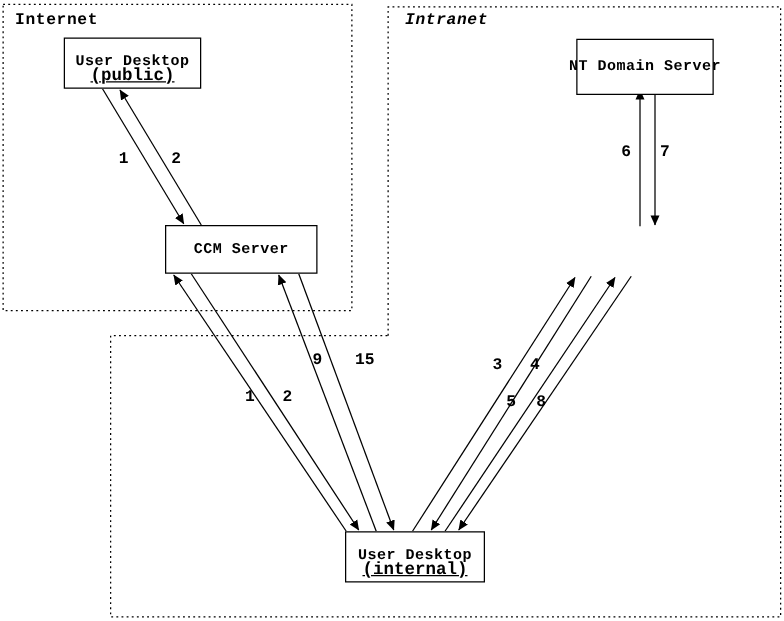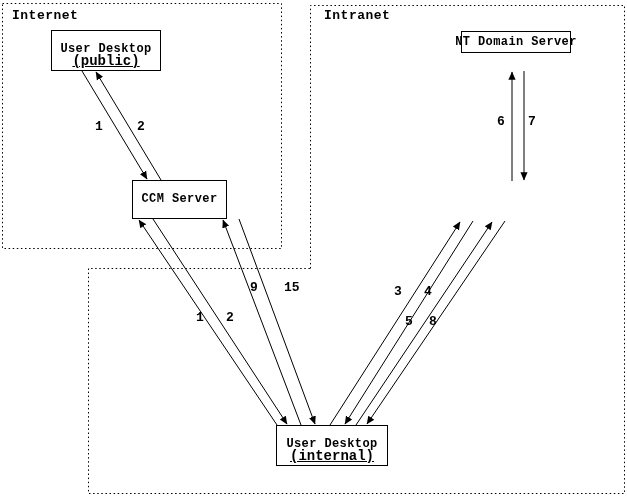--- a/index.html
+++ b/index.html
@@ -14,24 +14,24 @@
     display:flex;flex-direction:column;align-items:center;justify-content:flex-end;
     padding-bottom:3px;box-sizing:border-box;z-index:2;
   }
   .node.single{justify-content:center;padding-bottom:0;}
   .node-title{font-size:12px;line-height:13px;white-space:nowrap;letter-spacing:0.4px;}
   .node-sub{font-size:14px;line-height:11px;white-space:nowrap;text-decoration:underline;}
   .zone-label{position:absolute;font-size:13px;line-height:14px;letter-spacing:0.5px;z-index:1;}
   .num{position:absolute;font-size:13px;line-height:13px;z-index:1;}
   
   #zone-label-internet{left:12px;top:9px;}
-  #zone-label-intranet{left:324px;top:9px;}
+  #zone-label-intranet{left:324px;top:9px;font-style:italic;}
   #node-user-desktop-public{left:51px;top:30px;width:110px;height:41px;}
-  #node-ccm-server{left:132px;top:180px;width:95px;height:39px;}
-  #node-nt-domain-server{left:461px;top:31px;width:110px;height:22px;}
+  #node-ccm-server{left:132px;top:180px;width:122px;height:39px;}
+  #node-nt-domain-server{left:461px;top:31px;width:110px;height:45px;}
   #node-iis-auth-server{left:461px;top:181px;width:110px;height:40px;}
   #node-user-desktop-internal{left:276px;top:425px;width:112px;height:41px;}
   #lbl-1-public{left:95px;top:120px;}
   #lbl-2-public{left:137px;top:120px;}
   #lbl-6{left:497px;top:115px;}
   #lbl-7{left:528px;top:115px;}
   #lbl-1-internal{left:196px;top:311px;}
   #lbl-2-internal{left:226px;top:311px;}
   #lbl-9{left:250px;top:281px;}
   #lbl-10{left:284px;top:281px;}

